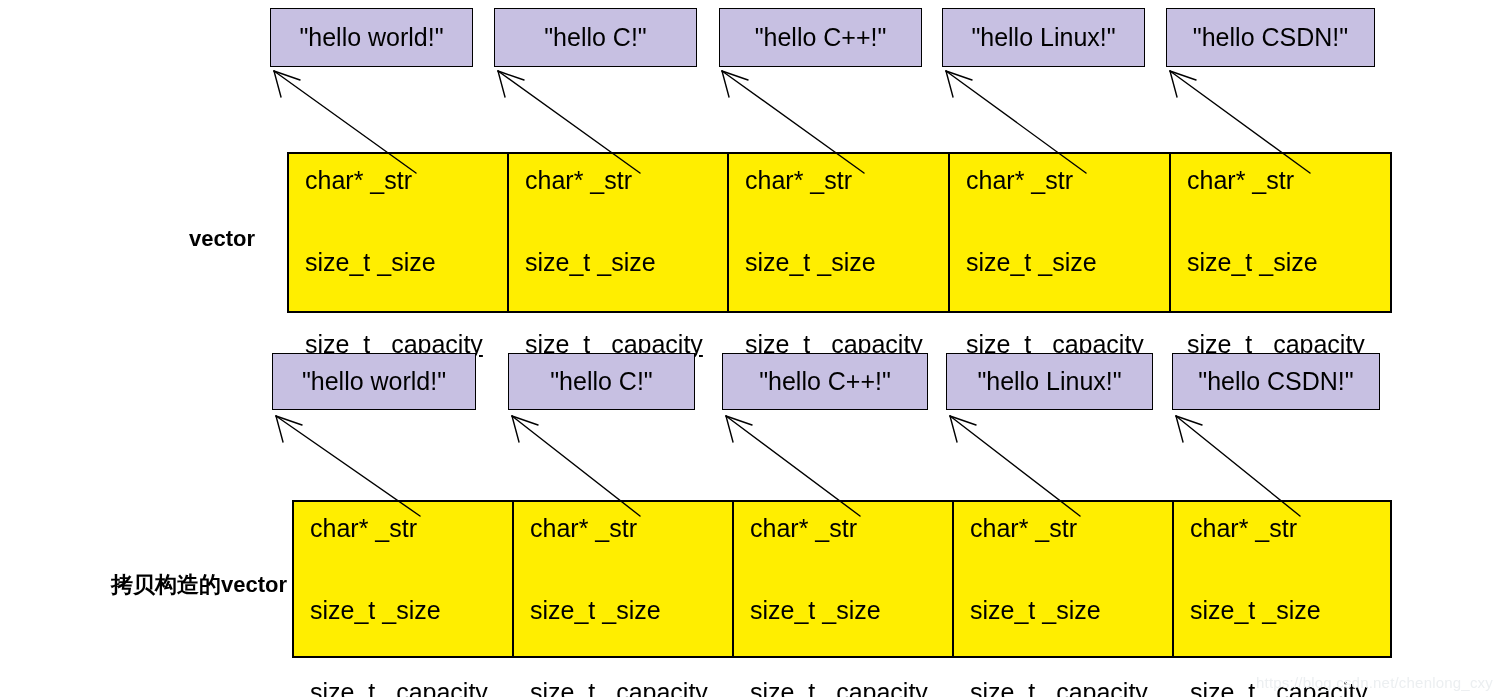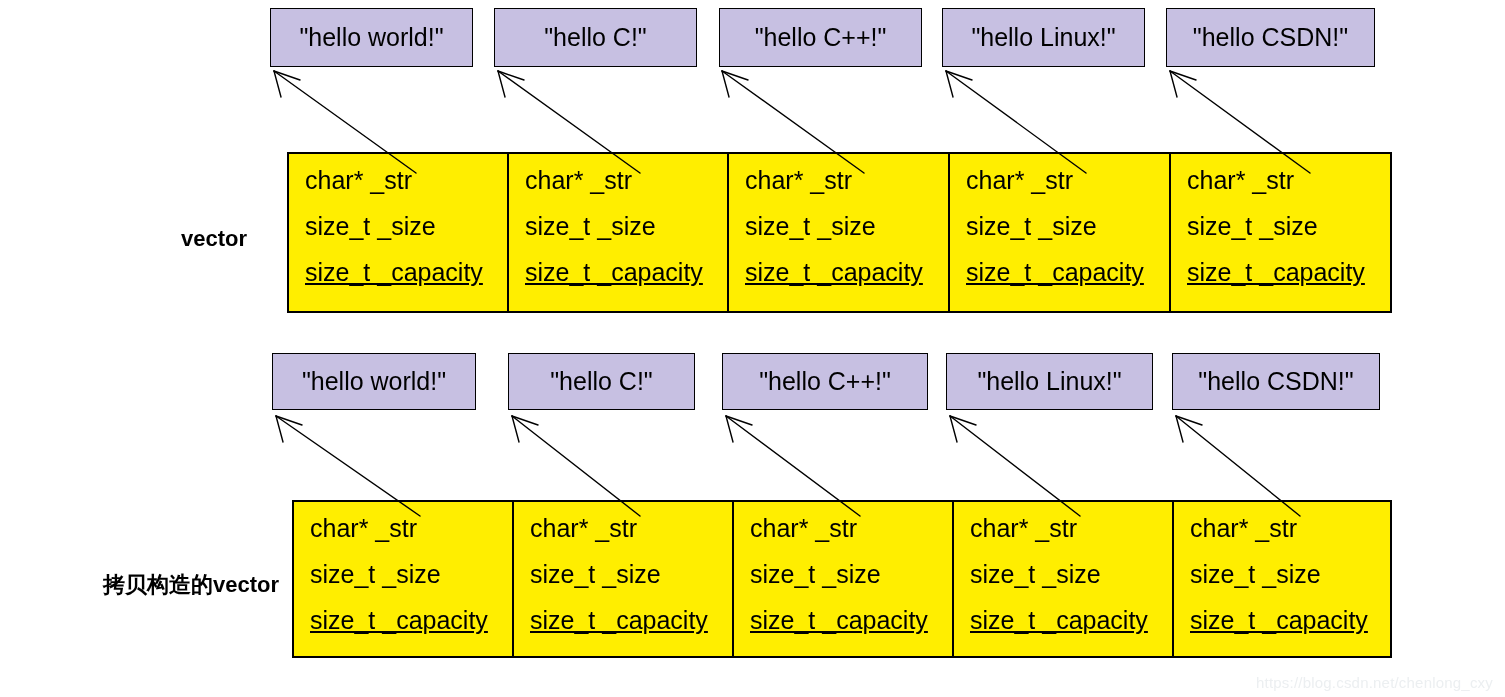--- a/index.html
+++ b/index.html
@@ -50,20 +50,21 @@
     display: flex;
   }
   .vec-cell {
     flex: 0 0 auto;
     box-sizing: border-box;
     border-right: 2px solid #000000;
     padding: 14px 0 0 16px;
     display: flex;
     flex-direction: column;
     justify-content: flex-start;
+    gap: 36px;
   }
   .vec-cell:last-child {
     border-right: none;
   }
   .vec-field {
     font-size: 25px;
     line-height: 1;
     white-space: nowrap;
     color: #000000;
     margin-bottom: 21px;
@@ -118,21 +119,21 @@
   <div class="str-box" style="left:719px; top:8px; width:203px; height:59px;">
     <span>"hello C++!"</span>
   </div>
   <div class="str-box" style="left:942px; top:8px; width:203px; height:59px;">
     <span>"hello Linux!"</span>
   </div>
   <div class="str-box" style="left:1166px; top:8px; width:209px; height:59px;">
     <span>"hello CSDN!"</span>
   </div>
 
-  <div class="row-label" style="left:0px; top:226px; width:247px;">vector</div>
+  <div class="row-label" style="left:8px; top:226px; width:247px;">vector</div>
 
   <div class="vec-row" style="left:287px; top:152px; width:1105px; height:161px;">
     <div class="vec-cell" style="width:220px;">
       <span class="vec-field">char* _str</span>
       <span class="vec-field">size_t _size</span>
       <span class="vec-field">size_t _capacity</span>
     </div>
     <div class="vec-cell" style="width:220px;">
       <span class="vec-field">char* _str</span>
       <span class="vec-field">size_t _size</span>
@@ -164,21 +165,21 @@
   <div class="str-box" style="left:722px; top:353px; width:206px; height:57px;">
     <span>"hello C++!"</span>
   </div>
   <div class="str-box" style="left:946px; top:353px; width:207px; height:57px;">
     <span>"hello Linux!"</span>
   </div>
   <div class="str-box" style="left:1172px; top:353px; width:208px; height:57px;">
     <span>"hello CSDN!"</span>
   </div>
 
-  <div class="row-label" style="left:4px; top:570px; width:275px;">拷贝构造的vector</div>
+  <div class="row-label" style="left:12px; top:570px; width:275px;">拷贝构造的vector</div>
 
   <div class="vec-row" style="left:292px; top:500px; width:1100px; height:158px;">
     <div class="vec-cell" style="width:220px;">
       <span class="vec-field">char* _str</span>
       <span class="vec-field">size_t _size</span>
       <span class="vec-field">size_t _capacity</span>
     </div>
     <div class="vec-cell" style="width:220px;">
       <span class="vec-field">char* _str</span>
       <span class="vec-field">size_t _size</span>

